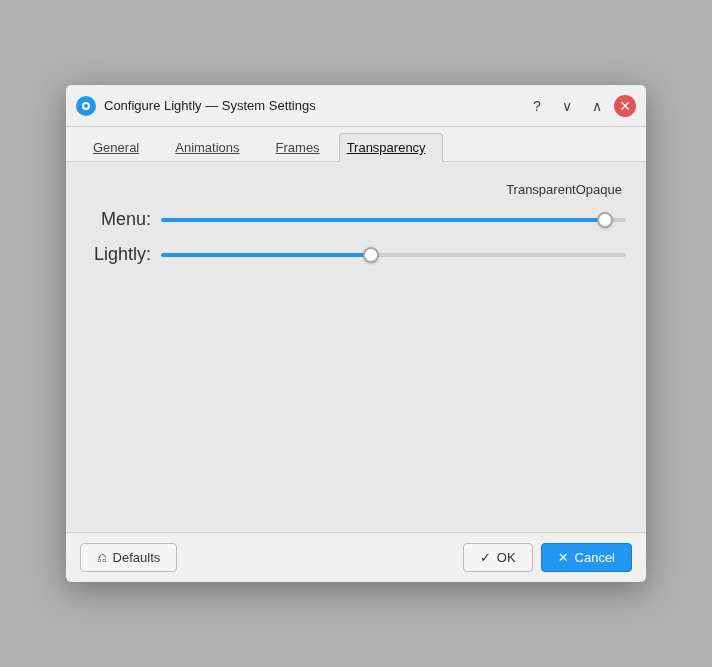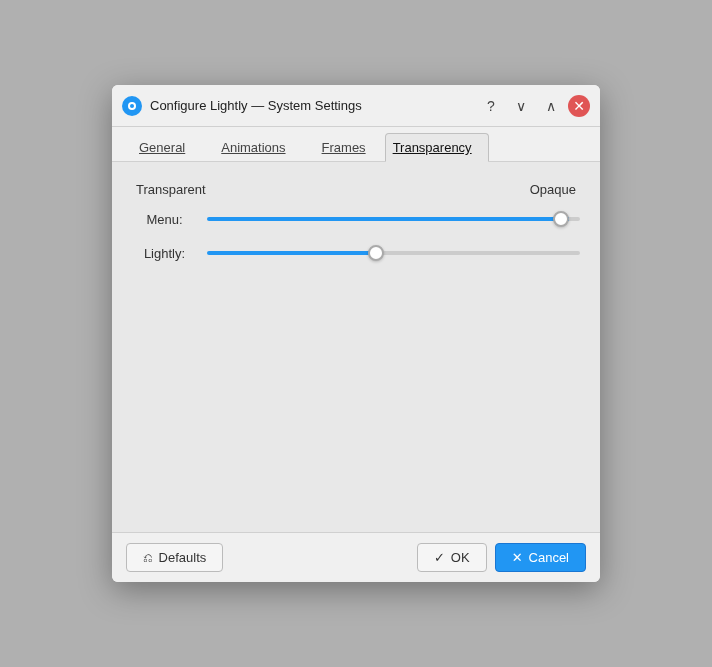--- a/index.html
+++ b/index.html
@@ -9,21 +9,21 @@
       display: flex;
       align-items: center;
       justify-content: center;
       width: 712px;
       height: 667px;
       font-family: "Segoe UI", Arial, sans-serif;
       font-size: 13px;
     }
 
     .window {
-      width: 488px;
+      width: 580px;
       background: #f0f0f0;
       border-radius: 6px;
       box-shadow: 0 8px 32px rgba(0,0,0,0.35);
       overflow: hidden;
     }
 
     
     .titlebar {
       background: #f0f0f0;
       border-bottom: 1px solid #d0d0d0;
@@ -118,39 +118,39 @@
 
     
     .content {
       background: #e8e8e8;
       padding: 20px 20px;
       min-height: 370px;
     }
 
     .transparency-labels {
       display: flex;
-      justify-content: space-between;
+      justify-content: flex-end;
       margin-bottom: 12px;
       padding: 0 4px;
       color: #333;
       font-size: 13px;
     }
 
     .slider-row {
       display: flex;
       align-items: center;
       margin-bottom: 14px;
       gap: 10px;
     }
 
     .slider-label {
       width: 65px;
-      text-align: center;
+      text-align: right;
       color: #333;
-      font-size: 13px;
+      font-size: 18px;
       flex-shrink: 0;
     }
 
     .slider-container {
       flex: 1;
       position: relative;
       height: 20px;
       display: flex;
       align-items: center;
     }

